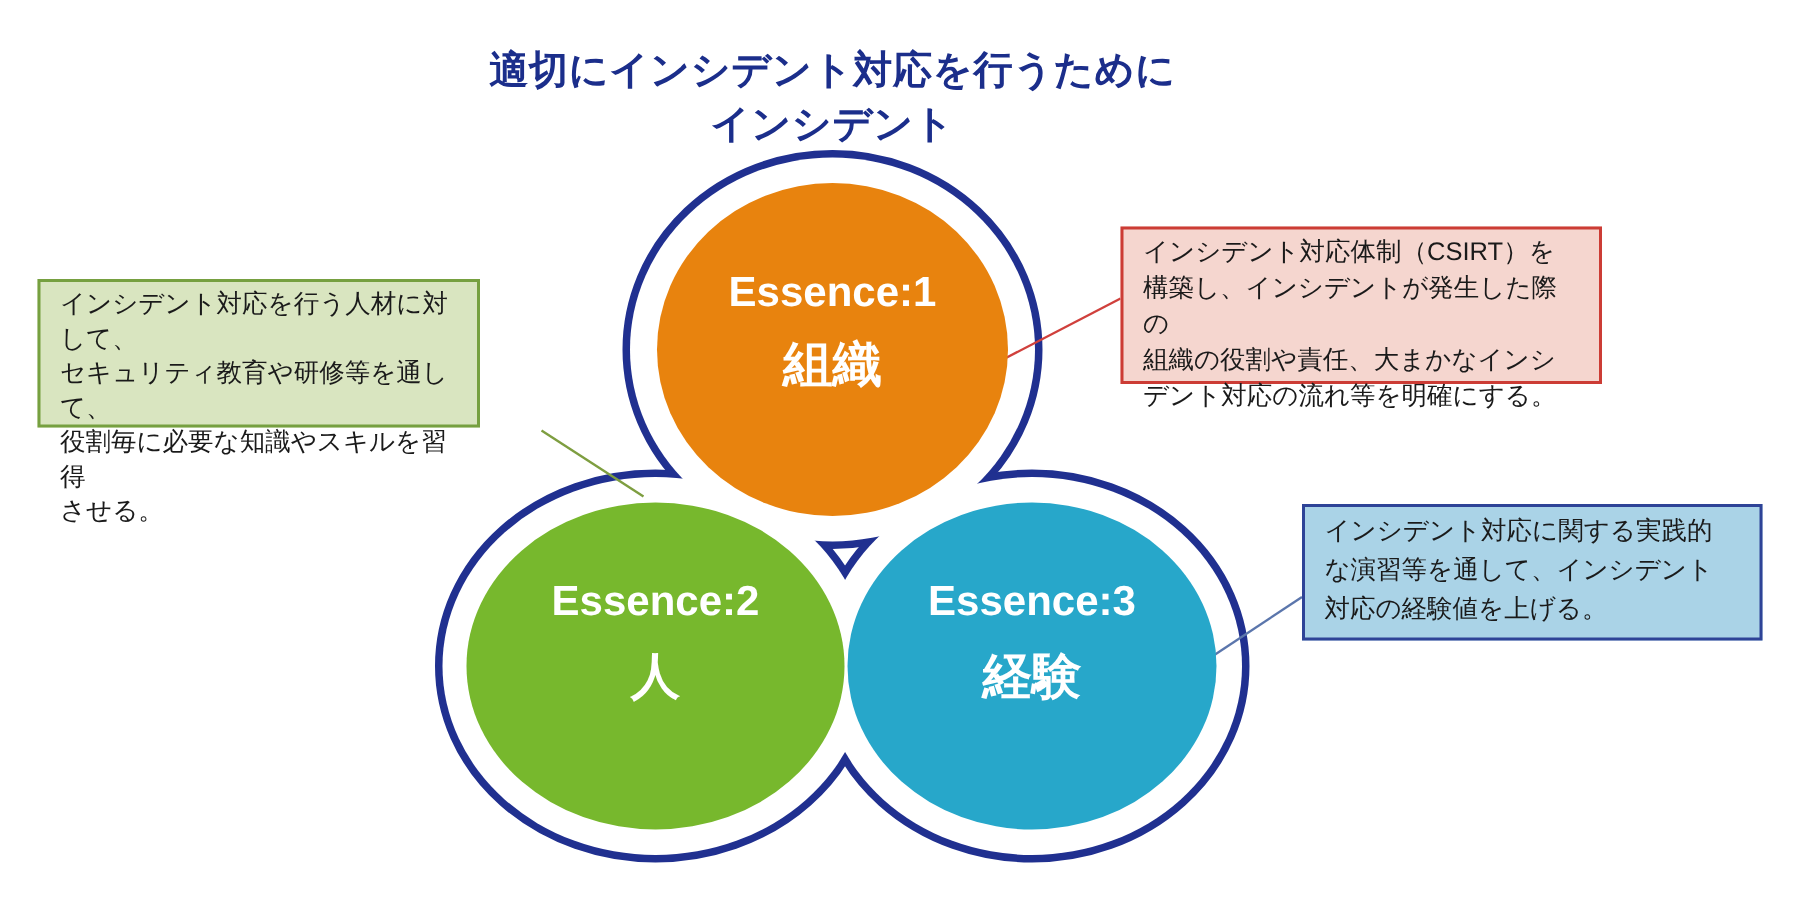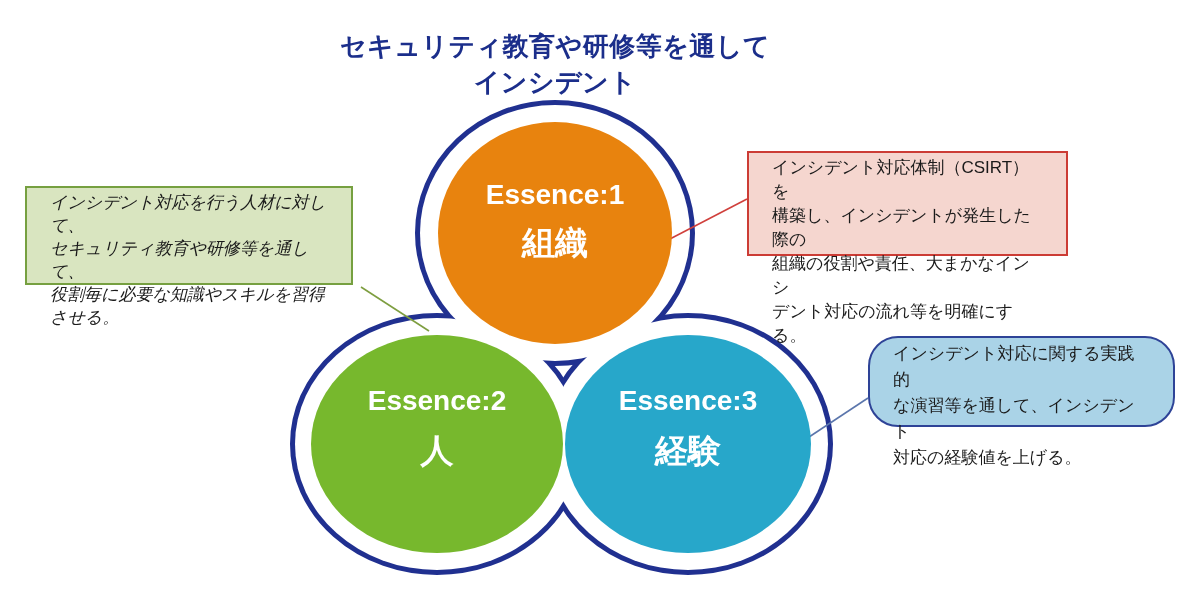--- a/index.html
+++ b/index.html
@@ -21,34 +21,34 @@
     font-family:"Liberation Sans","DejaVu Sans",sans-serif;
     font-weight:bold;fill:#ffffff;text-anchor:middle;
   }
   .essence-en{font-size:28px;}
   .essence-ja{font-size:33px;}
   .callout{
     position:absolute;box-sizing:border-box;
     border-style:solid;border-width:2px;
     color:#1a1a1a;
     font-size:17px;
-    padding:3px 23px;
+    padding:3px 13px;
     white-space:pre-line;
   }
-  #callout-people{left:25px;top:186px;width:328px;height:99px;line-height:23px;font-style:italic;}
+  #callout-people{left:25px;top:186px;width:295px;height:99px;line-height:23px;}
   #callout-organization{left:747px;top:151px;width:321px;height:105px;line-height:24px;}
   #callout-experience{left:868px;top:336px;width:307px;height:91px;line-height:26px;}
 </style>
 </head>
 <body>
 
 <div id="stage">
 
   <div id="title" style="color: rgb(27, 46, 139);">
-    <div>セキュリティ教育や研修等を通して</div>
+    <div>適切にインシデント対応を行うために</div>
     <div>インシデント</div>
   </div>
 
   <svg id="diagram-svg" viewBox="0 0 1200 600">
 
     <g>
       <ellipse cx="555" cy="233" rx="135" ry="128" fill="#ffffff" stroke-width="10" stroke="#203090"></ellipse>
       <ellipse cx="437" cy="444" rx="142" ry="126" fill="#ffffff" stroke-width="10" stroke="#203090"></ellipse>
       <ellipse cx="688" cy="444" rx="140" ry="126" fill="#ffffff" stroke-width="10" stroke="#203090"></ellipse>
       <ellipse cx="555" cy="233" rx="135" ry="128" fill="#ffffff"></ellipse>
@@ -78,17 +78,17 @@
   <div id="callout-people" class="callout" style="background-color: rgb(217, 229, 192); border-color: rgb(118, 160, 64);">インシデント対応を行う人材に対して、
 セキュリティ教育や研修等を通して、
 役割毎に必要な知識やスキルを習得
 させる。</div>
 
   <div id="callout-organization" class="callout" style="background-color: rgb(245, 214, 207); border-color: rgb(204, 60, 53);">インシデント対応体制（CSIRT）を
 構築し、インシデントが発生した際の
 組織の役割や責任、大まかなインシ
 デント対応の流れ等を明確にする。</div>
 
-  <div id="callout-experience" class="callout" style="background-color: rgb(170, 211, 231); border-color: rgb(46, 67, 151); border-radius: 30px;">インシデント対応に関する実践的
+  <div id="callout-experience" class="callout" style="background-color: rgb(170, 211, 231); border-color: rgb(46, 67, 151);">インシデント対応に関する実践的
 な演習等を通して、インシデント
 対応の経験値を上げる。</div>
 
 </div>
 
 </body></html>

